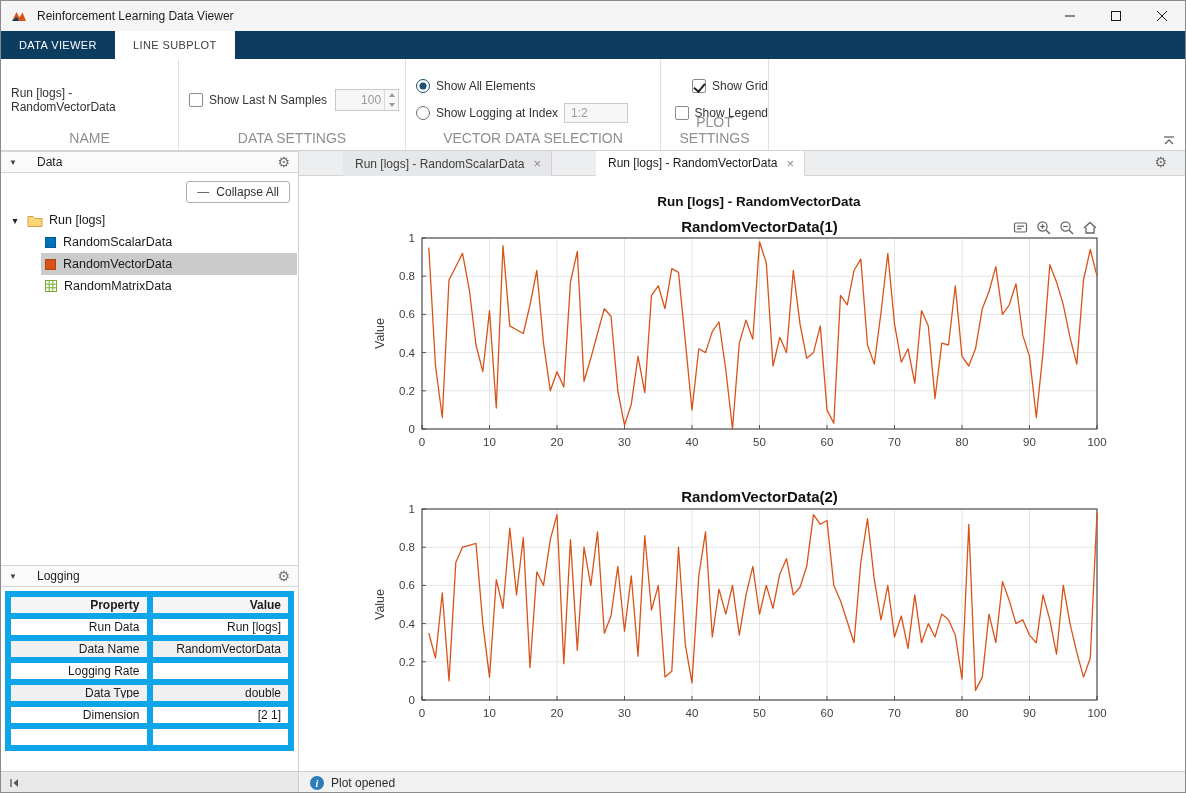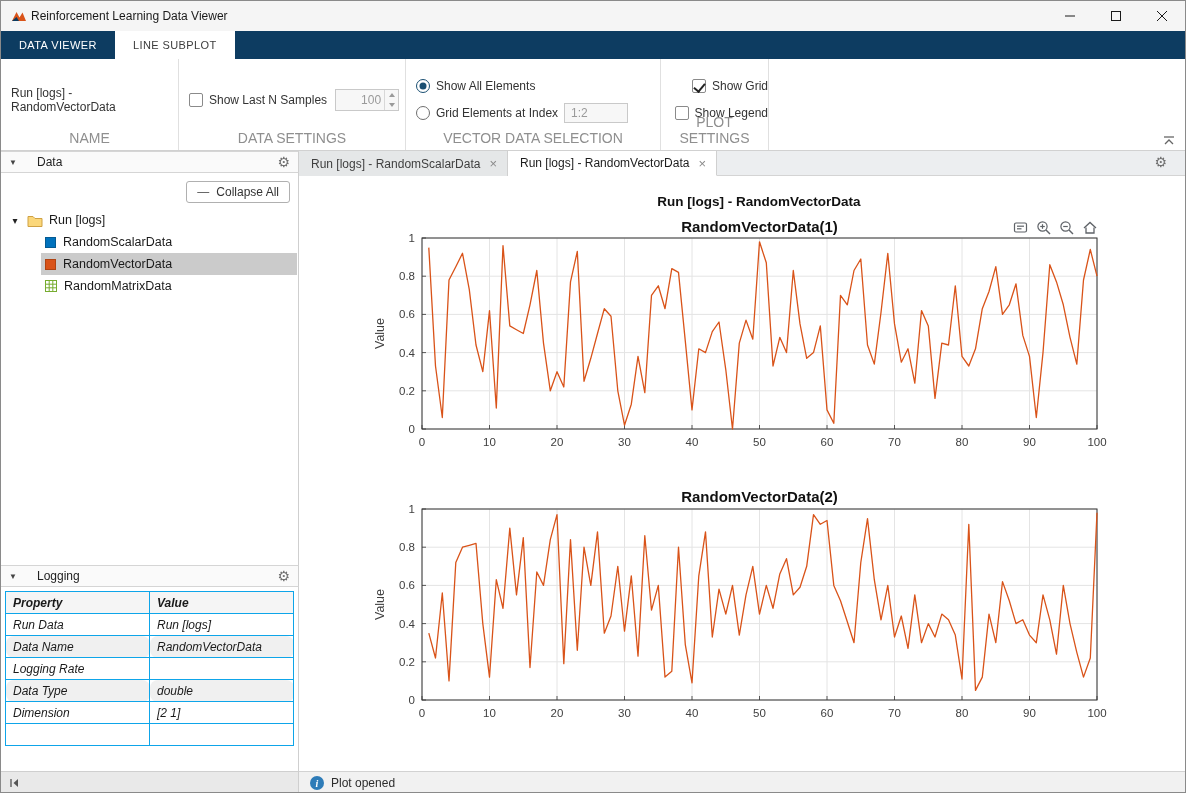--- a/index.html
+++ b/index.html
@@ -2,21 +2,21 @@
 <html><head>
 <meta charset="utf-8">
 <style>
   * { margin:0; padding:0; box-sizing:border-box; }
   body { background:#fff; font-family:"Liberation Sans", sans-serif; }
   .window { position:relative; width:1186px; height:793px; background:#fff; border:1px solid #8a8a8a; overflow:hidden; font-family:"Liberation Sans", sans-serif; }
 
   
   .titlebar { position:absolute; left:0; top:0; width:100%; height:30px; background:#f5f5f5; display:flex; align-items:center; }
   .app-icon { margin-left:10px; width:16px; height:16px; display:inline-flex; }
-  .title-text { margin-left:4px; font-size:12px; color:#1a1a1a; }
+  .title-text { margin-left:10px; font-size:12px; color:#1a1a1a; }
   .win-controls { position:absolute; right:0; top:0; height:30px; display:flex; }
   .win-btn { width:46px; height:30px; display:flex; align-items:center; justify-content:center; cursor:default; }
 
   
   .ribbon { position:absolute; left:0; top:30px; width:100%; height:28px; background:#0d3c61; display:flex; }
   .rtab { padding:0 18px; display:flex; align-items:center; font-size:11px; letter-spacing:.4px; color:#fff; }
   .rtab.active { background:#ffffff; color:#3c3c3c; }
 
   
   .toolstrip { position:absolute; left:0; top:58px; width:100%; height:92px; background:#ffffff; border-bottom:1px solid #d1d1d1; }
@@ -62,29 +62,29 @@
   .tree-row.root { padding-left:8px; gap:6px; }
   .tree-row.child { margin-left:40px; padding-left:4px; gap:7px; }
   .tree-row.child.selected { background:#cbcbcb; }
   .tcaret { font-size:10px; color:#222; width:12px; text-align:center; }
   .sq { width:11px; height:11px; min-width:11px; display:inline-block; }
   .sq-blue { background:#0072bd; border:1px solid #055a92; }
   .sq-orange { background:#d95319; border:1px solid #b04312; }
 
   .preview-body { position:absolute; left:0; top:586px; width:298px; height:184px; background:#fff; border-right:1px solid #cfcfcf; }
   .ptable { position:absolute; left:4px; top:4px; width:289px; border-collapse:collapse; table-layout:fixed; font-size:12px; color:#1a1a1a; }
-  .ptable th, .ptable td { border:1px solid #0ea5e9; height:22px; padding:0 7px; text-align:left; overflow:hidden; white-space:nowrap; font-weight:normal;font-style:italic; }
+  .ptable th, .ptable td { border:6px solid #0ea5e9; height:22px; padding:0 7px; text-align:right; overflow:hidden; white-space:nowrap; font-weight:normal; }
   .ptable th { font-weight:bold; background:#f5f5f5; }
   .ptable tr.alt td { background:#f0f0f0;border-radius:8px; }
 
   .left-bottom-bar { position:absolute; left:0; top:770px; width:298px; height:23px; background:#e9e9e9; border-top:1px solid #cfcfcf; border-right:1px solid #cfcfcf; display:flex; align-items:center; padding-left:7px; }
 
   
   .doc-tabs { position:absolute; left:298px; top:150px; right:0; height:25px; background:#eceef0; border-bottom:1px solid #d4d4d4; display:flex; }
-  .dtab { height:25px; padding:0 10px 0 12px; display:flex; align-items:center; gap:9px; font-size:12px; color:#3f3f3f; background:#e5e7e8; border-right:1px solid #d0d0d0; }
+  .dtab { height:25px; padding:0 10px 0 12px; display:flex; align-items:center; gap:9px; font-size:12px; color:#3f3f3f; background:#e5e7e8; border-right:1px solid #d0d0d0;margin-left:44px; }
   .dtab.active { background:#ffffff; color:#1c1c1c; border-bottom:1px solid #fff; margin-bottom:-1px; }
   .dtab-close { color:#8a8a8a; font-size:13px; }
   .tab-gear { position:absolute; right:10px; top:4px; }
 
   .doc-content { position:absolute; left:298px; top:175px; right:0; height:595px; background:#fff; }
   .fig-title { position:absolute; left:120px; width:680px; top:18px; text-align:center; font-size:13.5px; font-weight:bold; color:#111; }
   .sub-title { position:absolute; left:123px; width:675px; text-align:center; font-size:15px; font-weight:bold; color:#111; }
   .st-1 { top:42px; }
   .st-2 { top:312px; }
   .axes-toolbar { position:absolute; left:712px; top:42px; display:flex; gap:3px; background:#fff; }
@@ -161,21 +161,21 @@
     </div>
 
     <div class="ts-section sec-vector">
       <div class="ts-body">
         <div class="ts-row">
           <span class="radio selected"></span>
           <span class="ctl-label">Show All Elements</span>
         </div>
         <div class="ts-row">
           <span class="radio"></span>
-          <span class="ctl-label">Grid Elements at Index</span>
+          <span class="ctl-label">Show Logging at Index</span>
           <div class="text-field">1:2</div>
         </div>
       </div>
       <div class="ts-label">VECTOR DATA SELECTION</div>
     </div>
 
     <div class="ts-section sec-plot" style="border-right:1px solid #e0e0e0;">
       <div class="ts-body" style="padding-left:12px;align-items:flex-end;">
         <div class="ts-row">
           <span class="checkbox checked"></span>

